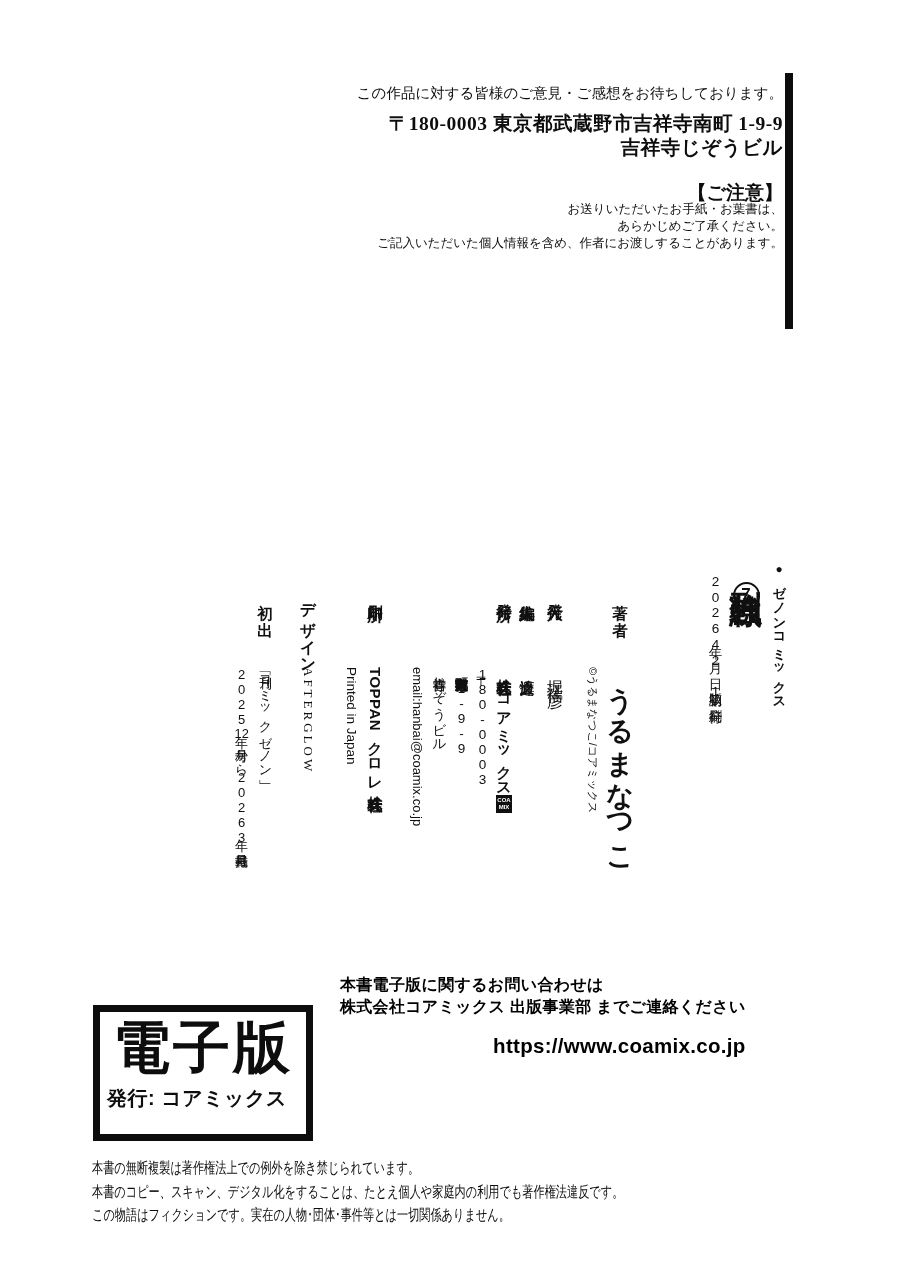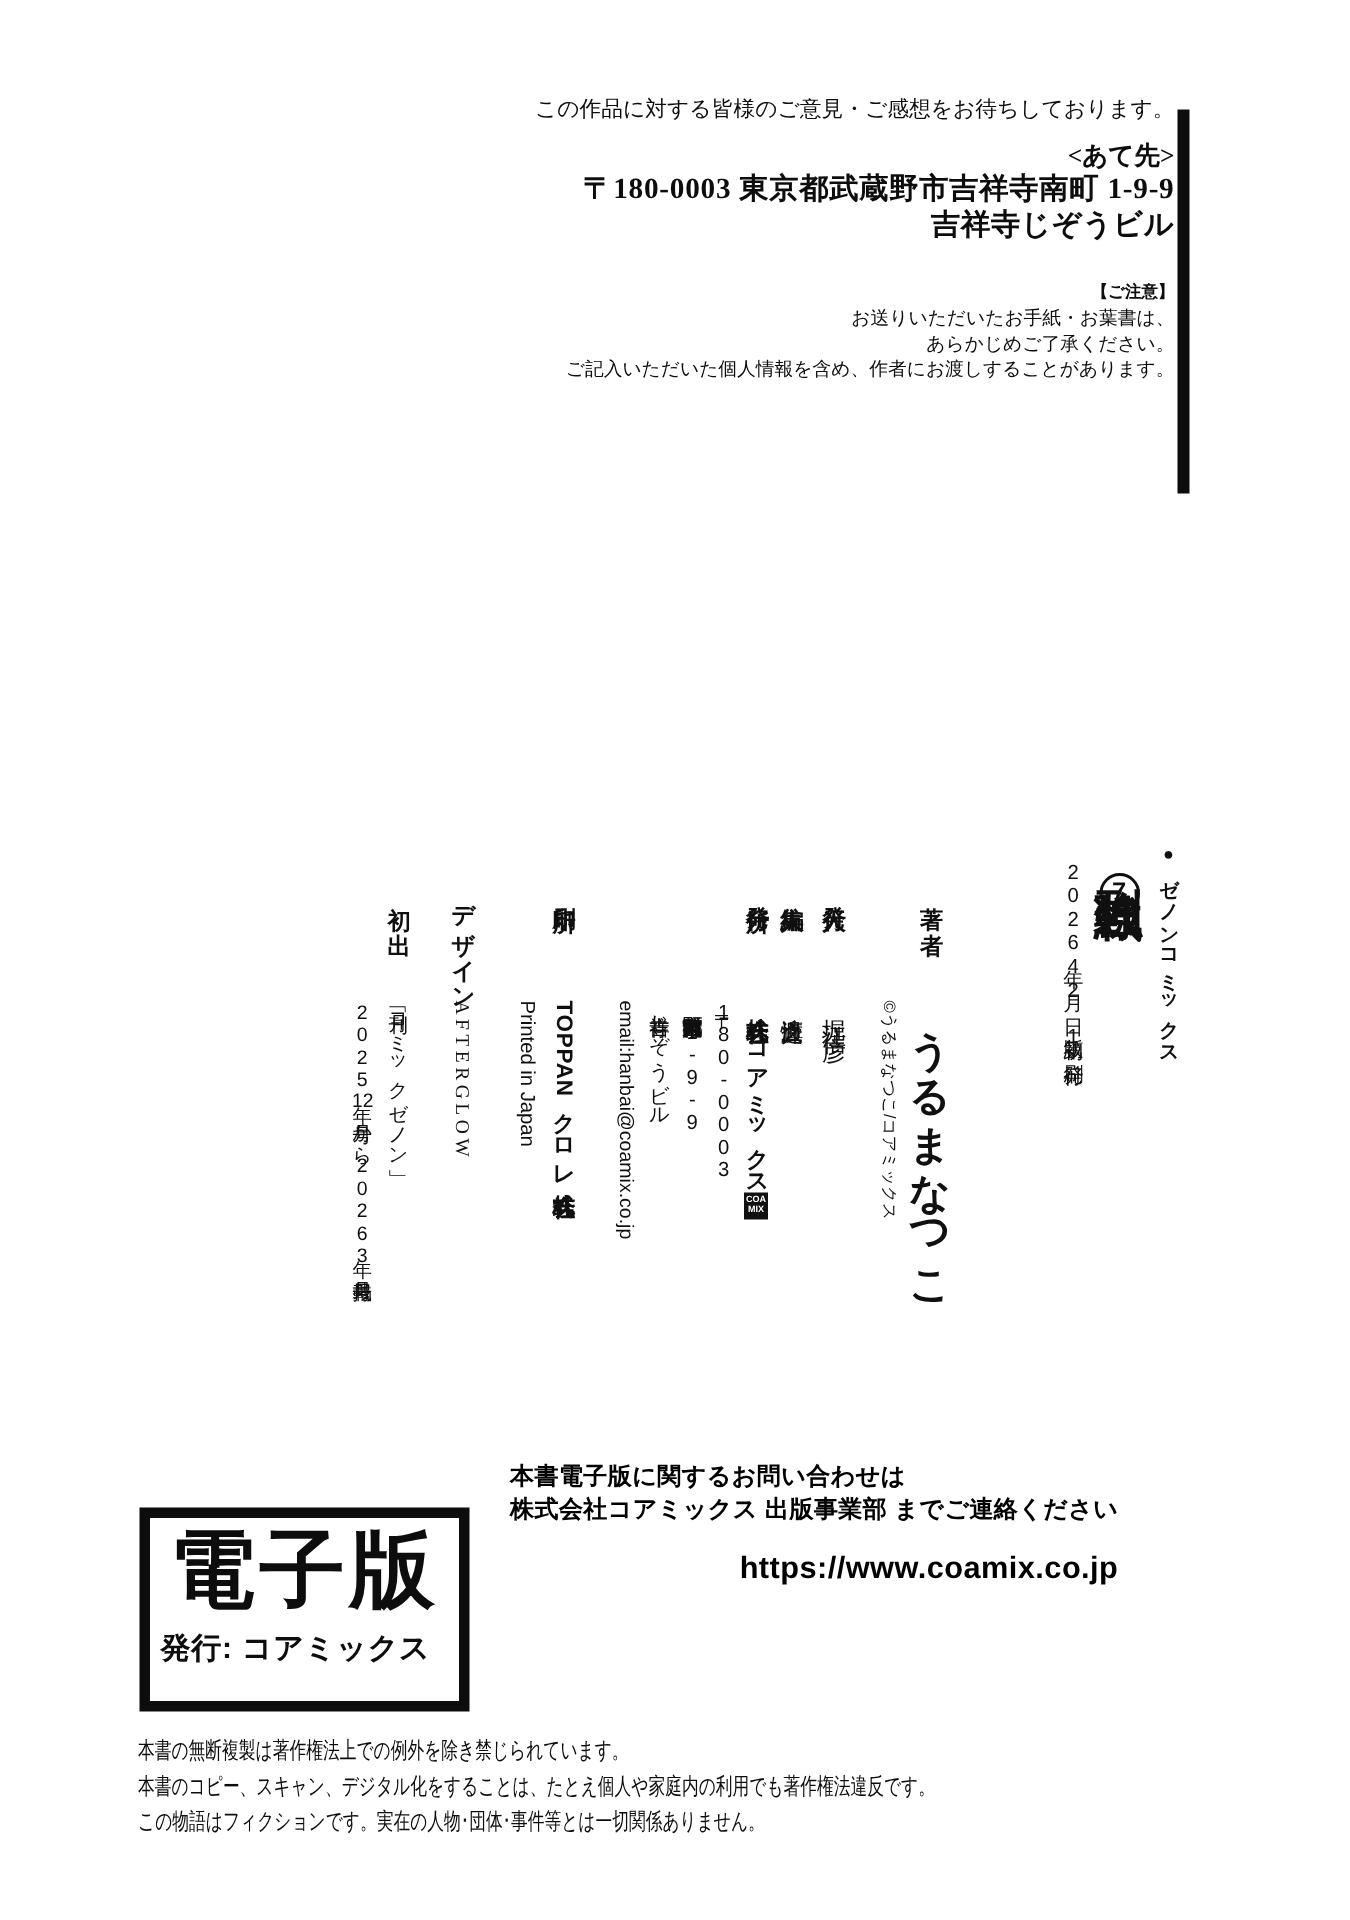--- a/index.html
+++ b/index.html
@@ -4,27 +4,27 @@
 <style>
   html,body { margin:0; padding:0; background:#ffffff; }
   .page {
     position:relative; width:900px; height:1280px;
     background:#ffffff; color:#0d0d0d; overflow:hidden;
     font-family:"Liberation Sans","DejaVu Sans",sans-serif;
   }
 
   
   .feedback {
-    position:absolute; top:64px; right:117px; text-align:right;
+    position:absolute; top:84px; right:117px; text-align:right;
     font-family:"Liberation Serif","DejaVu Serif",serif; color:#0d0d0d;
   }
   .fb-intro { font-size:14.5px; line-height:18px; margin-bottom:10px; }
   .fb-heading { font-size:17px; font-weight:bold; line-height:23px; }
   .fb-addr { font-size:19.5px; font-weight:bold; line-height:24px; letter-spacing:0.5px; }
-  .fb-notice-title { margin-top:24px; font-size:11px; font-weight:bold; line-height:17px; }
+  .fb-notice-title { margin-top:24px; font-size:19px; font-weight:bold; line-height:17px; }
   .fb-notice { font-size:12.5px; line-height:16.8px; }
 
   .rule { position:absolute; left:785px; top:73px; width:8px; height:256px; background:#0d0d0d; }
 
   
   .colophon {
     position:absolute; top:562px; right:112px; height:420px;
     writing-mode:vertical-rl; color:#101010;
     font-family:"Liberation Sans","DejaVu Sans",sans-serif;
   }
@@ -101,21 +101,20 @@
     color:#0d0d0d;
   }
 </style>
 </head>
 <body>
 
 <div class="page">
 
   <div class="feedback">
     <div class="fb-intro">この作品に対する皆様のご意見・ご感想をお待ちしております。</div>
-    <div class="fb-heading">&lt;あて先&gt;</div>
     <div class="fb-addr">〒180-0003 東京都武蔵野市吉祥寺南町 1-9-9</div>
     <div class="fb-addr">吉祥寺じぞうビル</div>
     <div class="fb-notice-title">【ご注意】</div>
     <div class="fb-notice">お送りいただいたお手紙・お葉書は、</div>
     <div class="fb-notice">あらかじめご了承ください。</div>
     <div class="fb-notice">ご記入いただいた個人情報を含め、作者にお渡しすることがあります。</div>
   </div>
   <div class="rule"></div>
 
   <div class="colophon">

